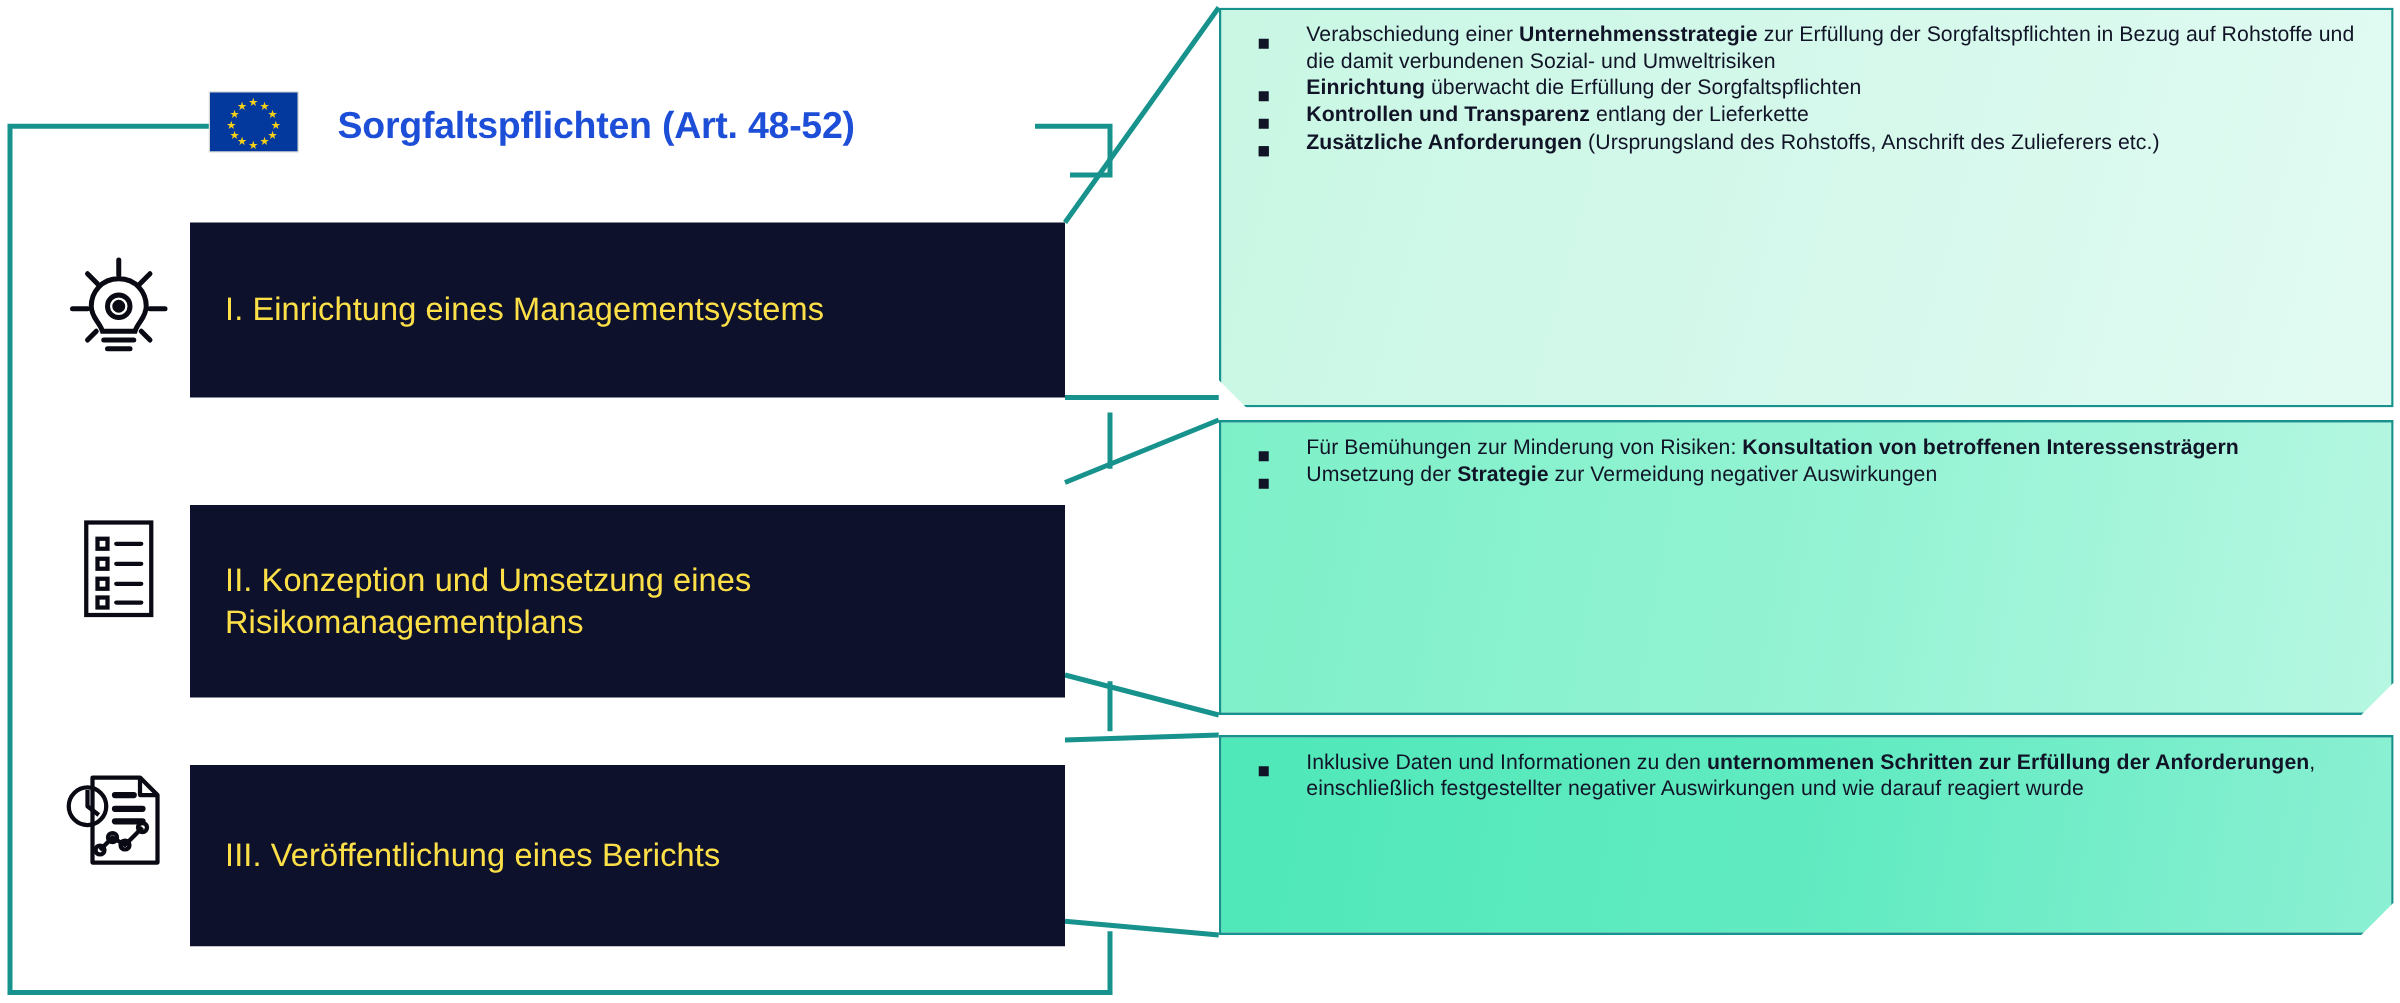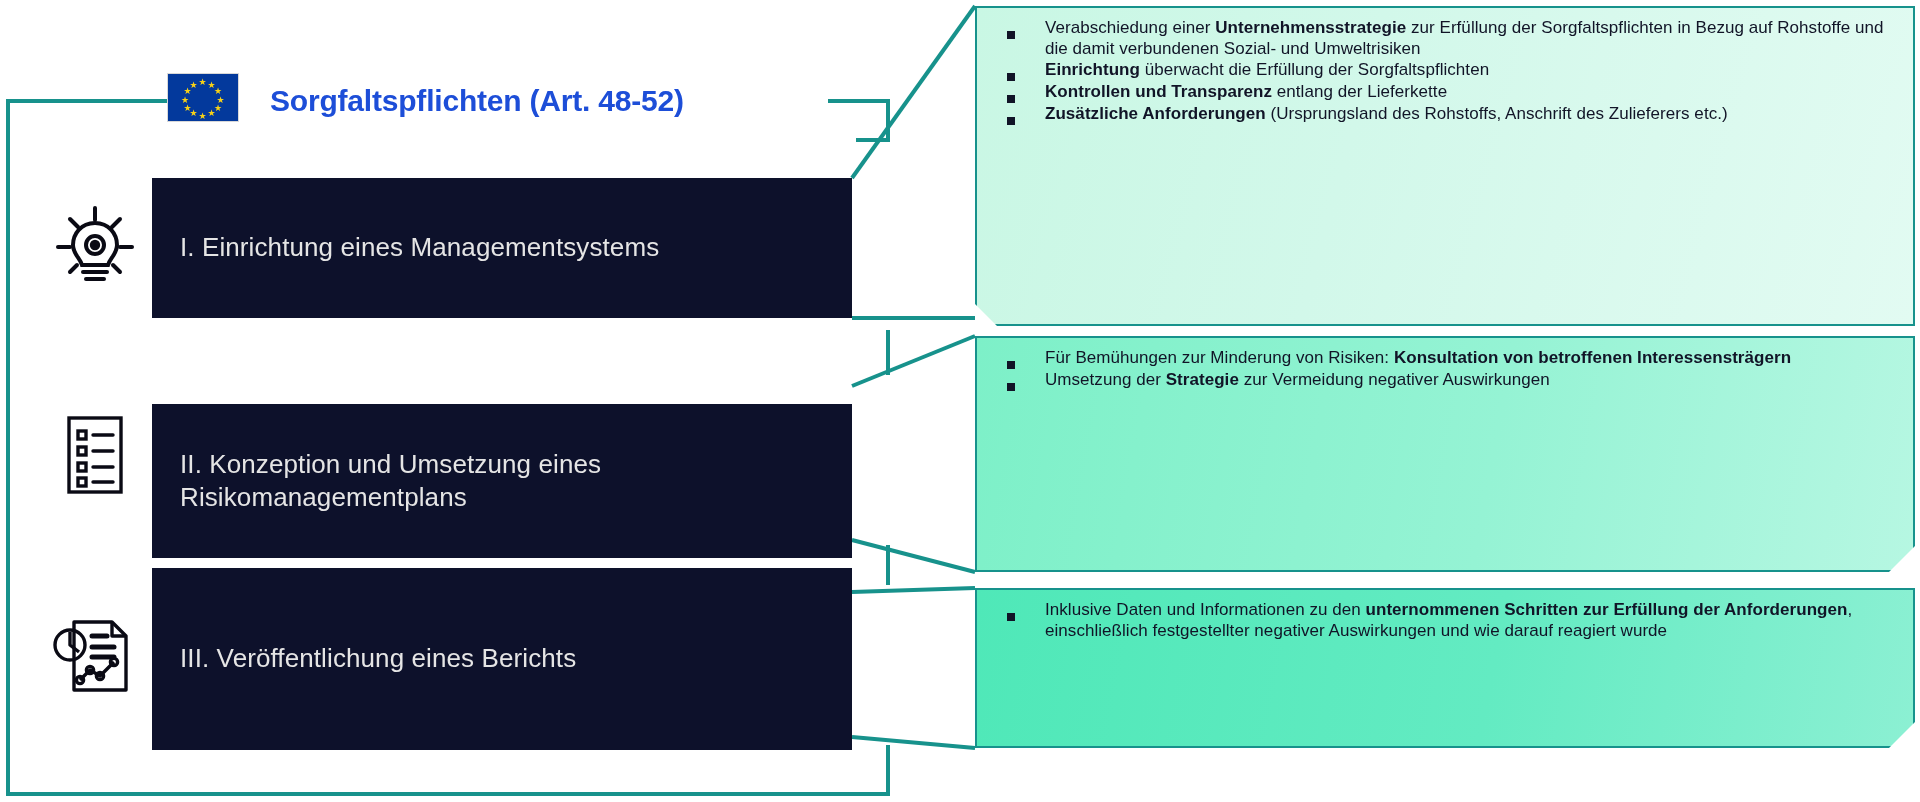--- a/index.html
+++ b/index.html
@@ -64,33 +64,33 @@
     color: #1d4ed8;
     letter-spacing: -0.2px;
     white-space: nowrap;
     font-family: "Liberation Sans", sans-serif;
     margin-left: 15px;
   }
   
   .step-box {
     position: absolute;
     background: #0d112b;
-    color: #e5e5e5;
+    color: #fde047;
     display: flex;
     align-items: center;
     box-sizing: border-box;
     padding: 0 0 0 28px;
     font-size: 26px;
     line-height: 1.28;
     font-weight: 400;
     letter-spacing: 0.1px;
   }
   #step-1 { left: 152px; top: 178px;  width: 700px; height: 140px; }
   #step-2 { left: 152px; top: 404px;  width: 700px; height: 154px; }
-  #step-3 { left: 152px; top: 568px;  width: 700px; height: 182px; }
+  #step-3 { left: 152px; top: 612px;  width: 700px; height: 145px; }
 
   
   .step-icon {
     position: absolute;
     width: 86px;
     height: 86px;
     left: 52px;
   }
   #icon-1 { top: 200px; }
   #icon-2 { top: 412px; }

